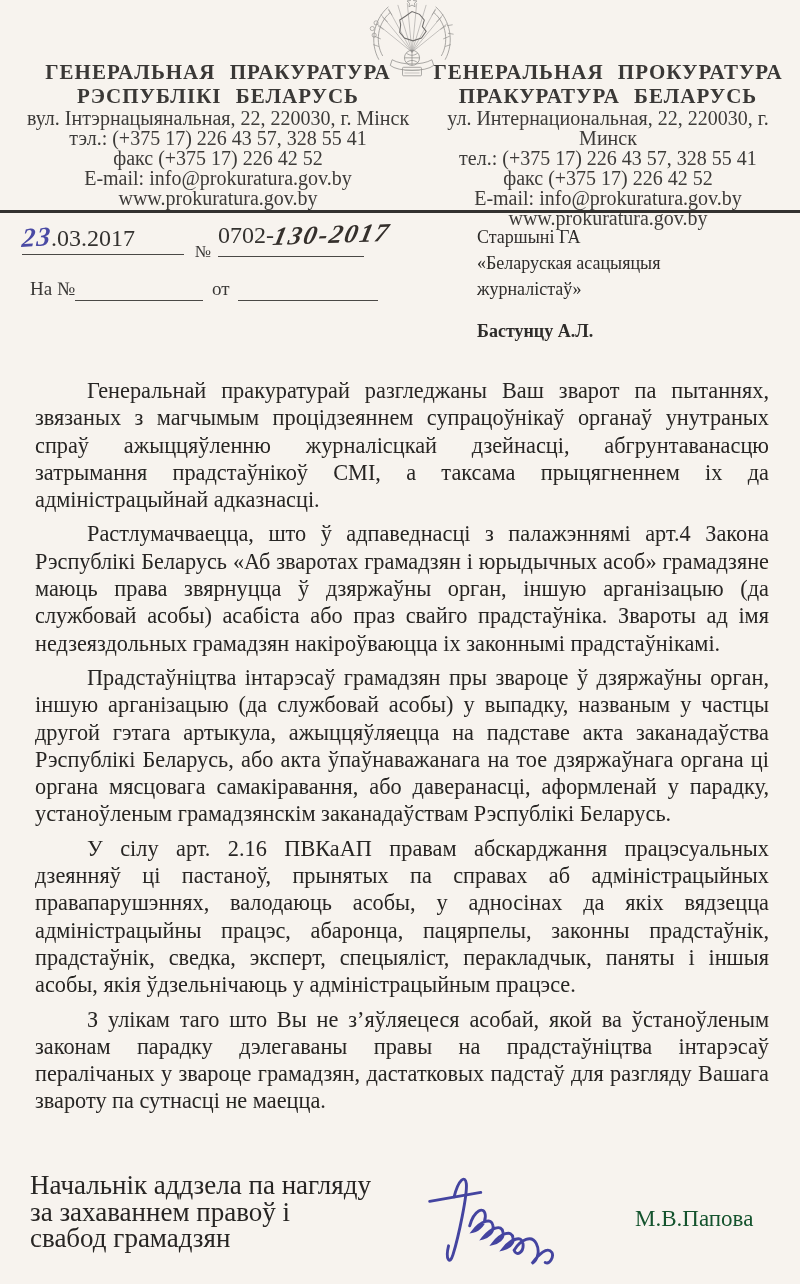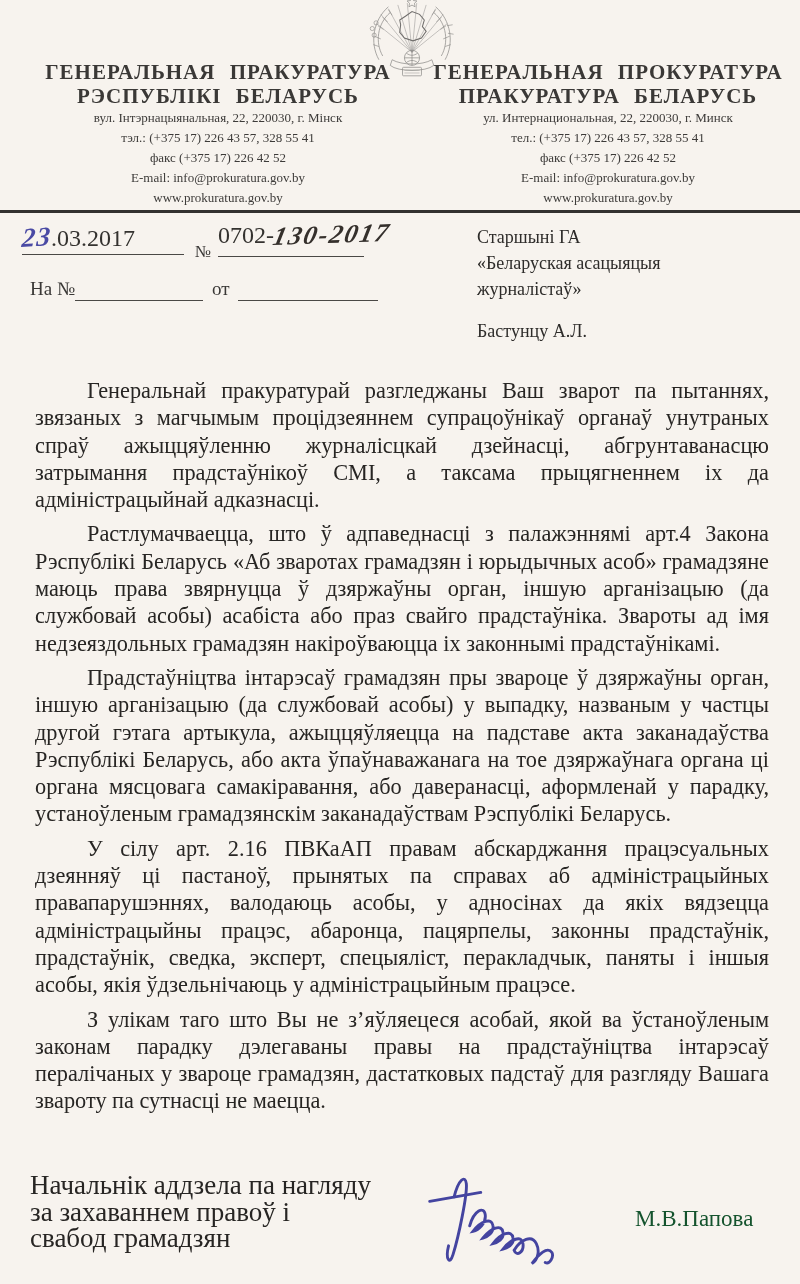--- a/index.html
+++ b/index.html
@@ -13,21 +13,21 @@
   }
   
   .letterhead{position:absolute;top:0;left:0;width:762px;height:212px;}
   .lh-col{position:absolute;text-align:center;}
   .lh-left{left:18px;top:60px;width:400px;}
   .lh-right{left:428px;top:60px;width:360px;}
   .lh-title{
     font-weight:bold;font-size:21px;line-height:24px;
     letter-spacing:1px;word-spacing:8px;color:#3a3836;
   }
-  .lh-addr{font-size:13px;line-height:20px;color:#3d3b39;margin-top:0;}
+  .lh-addr{font-size:20px;line-height:20px;color:#3d3b39;margin-top:0;}
   .lh-addr:first-of-type{margin-top:8px;}
   .emblem{position:absolute;left:360px;top:-4px;width:104px;height:84px;}
   .emblem svg{width:100%;height:100%;}
   .rule{position:absolute;left:0;top:210px;width:800px;height:3px;background:#33312f;}
   
   .ref-area{position:absolute;left:0;top:218px;width:470px;height:140px;font-size:19px;}
   .date-field{
     position:absolute;left:22px;top:4px;width:162px;height:32px;
     border-bottom:1.5px solid #4a4845;white-space:nowrap;
   }
@@ -46,21 +46,21 @@
   .hw-dark{
     font-style:italic;font-weight:bold;font-size:26px;color:#35302c;
     display:inline-block;transform:skewX(-14deg) rotate(-2deg);
     letter-spacing:2px;
   }
   .ref-line2{position:absolute;left:30px;top:60px;width:430px;font-size:19px;color:#3a3836;}
   .blank1{position:absolute;left:45px;top:8px;width:128px;border-bottom:1.5px solid #4a4845;height:14px;}
   .lbl-ot{position:absolute;left:182px;top:0;}
   .blank2{position:absolute;left:208px;top:8px;width:140px;border-bottom:1.5px solid #4a4845;height:14px;}
   .recipient{position:absolute;left:477px;top:224px;font-size:18px;line-height:26px;color:#2e2c2a;}
-  .recipient-name{margin-top:16px;}
+  .recipient-name{margin-top:16px;font-weight:bold;}
   
   .body-text{
     position:absolute;left:28px;top:370px;width:748px;
     font-size:22.3px;line-height:27.3px;text-align:justify;color:#272523;
   }
   .body-text p{margin:7px;text-indent:52px;}
   
   .sign-area{position:absolute;left:0;top:1166px;width:800px;height:110px;}
   .sign-title{position:absolute;left:30px;top:6px;font-size:27px;line-height:26.5px;color:#272523;}
   .signature-svg{position:absolute;left:408px;top:2px;width:190px;height:100px;}

